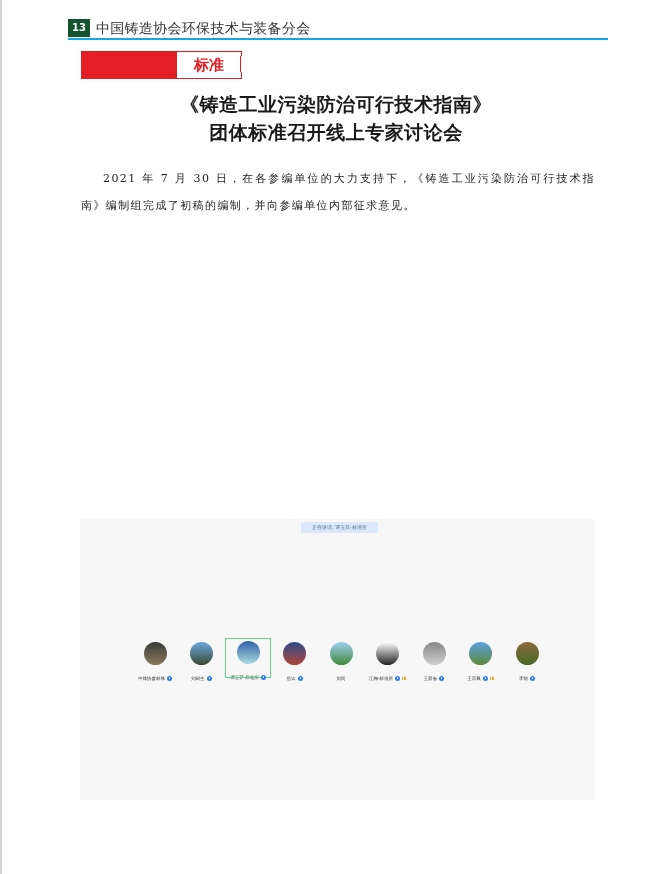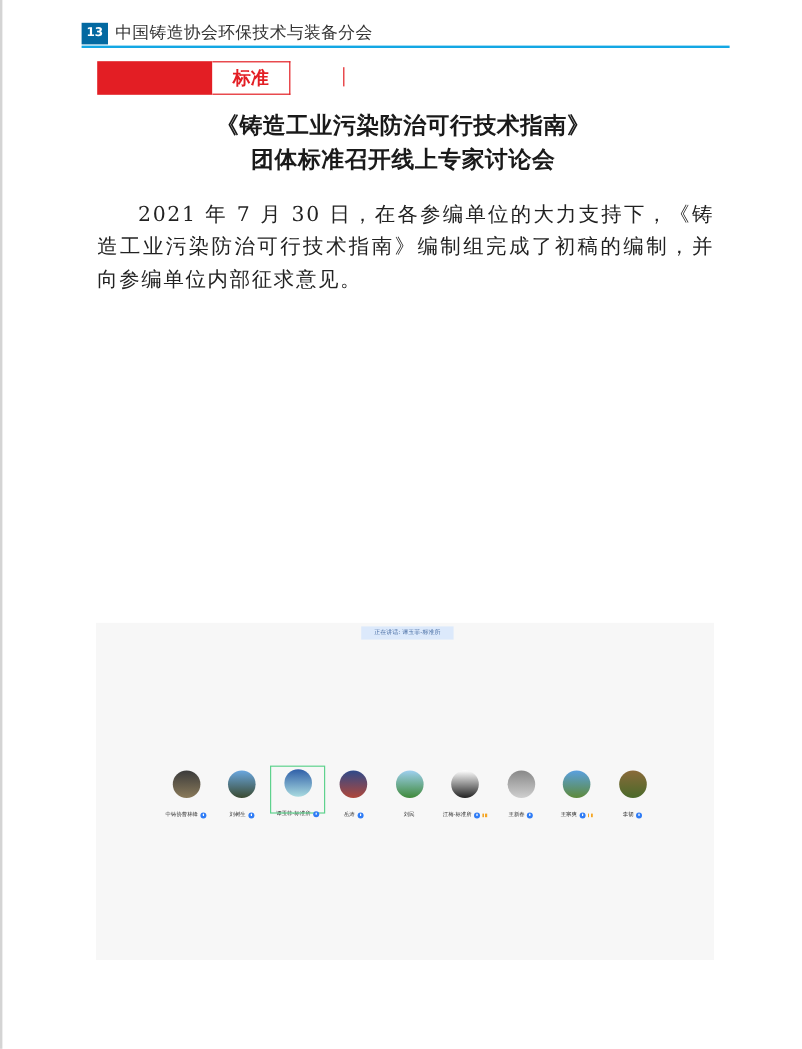--- a/index.html
+++ b/index.html
@@ -3,50 +3,50 @@
 <meta charset="utf-8">
 <style>
   html, body { margin: 0; padding: 0; }
   body {
     width: 668px; height: 874px; background: #ffffff; position: relative; overflow: hidden;
     font-family: "DejaVu Serif", "Liberation Serif", serif; color: #222;
     border-left: 2px solid #d4d4d4; box-sizing: border-box;
   }
   .header { position: absolute; left: 66px; top: 16px; width: 540px; height: 24px; }
   .page-num {
-    position: absolute; left: 0; top: 3px; width: 22px; height: 18px; background: #0369a1;
+    position: absolute; left: 0; top: 3px; width: 22px; height: 18px; background: #14532d;
     color: #fff; font: bold 10px "DejaVu Sans", sans-serif; text-align: center; line-height: 18px;
   }
   .org-name {
     position: absolute; left: 28px; top: 2px; font: 14px "DejaVu Sans", sans-serif; color: #333;
     line-height: 20px; letter-spacing: 0.3px;
   }
   .header-rule { position: absolute; left: 0; top: 22px; width: 540px; height: 2px; background: #13a7e4; }
 
-  .section-tag { position: absolute; left: 79px; top: 51px; width: 164px; height: 40px; padding-left: 46px; }
+  .section-tag { position: absolute; left: 79px; top: 51px; width: 164px; height: 40px; }
   .tag-fill { position: absolute; left: 0; top: 0; width: 96px; height: 28px; background: #e31e24; }
   .tag-box {
     position: absolute; left: 96px; top: 0; width: 64px; height: 26px; border: 1px solid #e31e24; border-left: none;
     background: #fff; color: #e31e24; font: bold 15px "DejaVu Sans", sans-serif; line-height: 26px; text-align: center;
   }
   .tag-notch {
     position: absolute; right: 0; top: 5px; width: 4px; height: 16px; background: #fff;
     border-left: 1px solid #e31e24;
   }
 
   .title {
     position: absolute; left: 0; width: 668px; text-align: center;
     font: bold 19px "DejaVu Sans", sans-serif; color: #1a1a1a; letter-spacing: 0.5px;
   }
   .title.l1 { top: 92px; }
   .title.l2 { top: 120px; }
 
   .body-text {
     position: absolute; left: 79px; top: 166px; width: 514px;
-    font-size: 17px; line-height: 26.8px; color: #222; letter-spacing: 1.4px;
+    font-size: 11px; line-height: 26.8px; color: #222; letter-spacing: 1.4px;
     text-align: justify;
   }
   .body-text p { margin: 0; text-indent: 2em; }
 
   .meeting {
     position: absolute; left: 78px; top: 519px; width: 515px; height: 281px; background: #f7f7f7;
   }
   .speaking-banner {
     position: absolute; left: 221px; top: 3px; width: 77px; height: 11px; background: #dce9fb;
     font: 5px "DejaVu Sans", sans-serif; color: #4a6fa5; line-height: 11px; text-align: center; white-space: nowrap;

